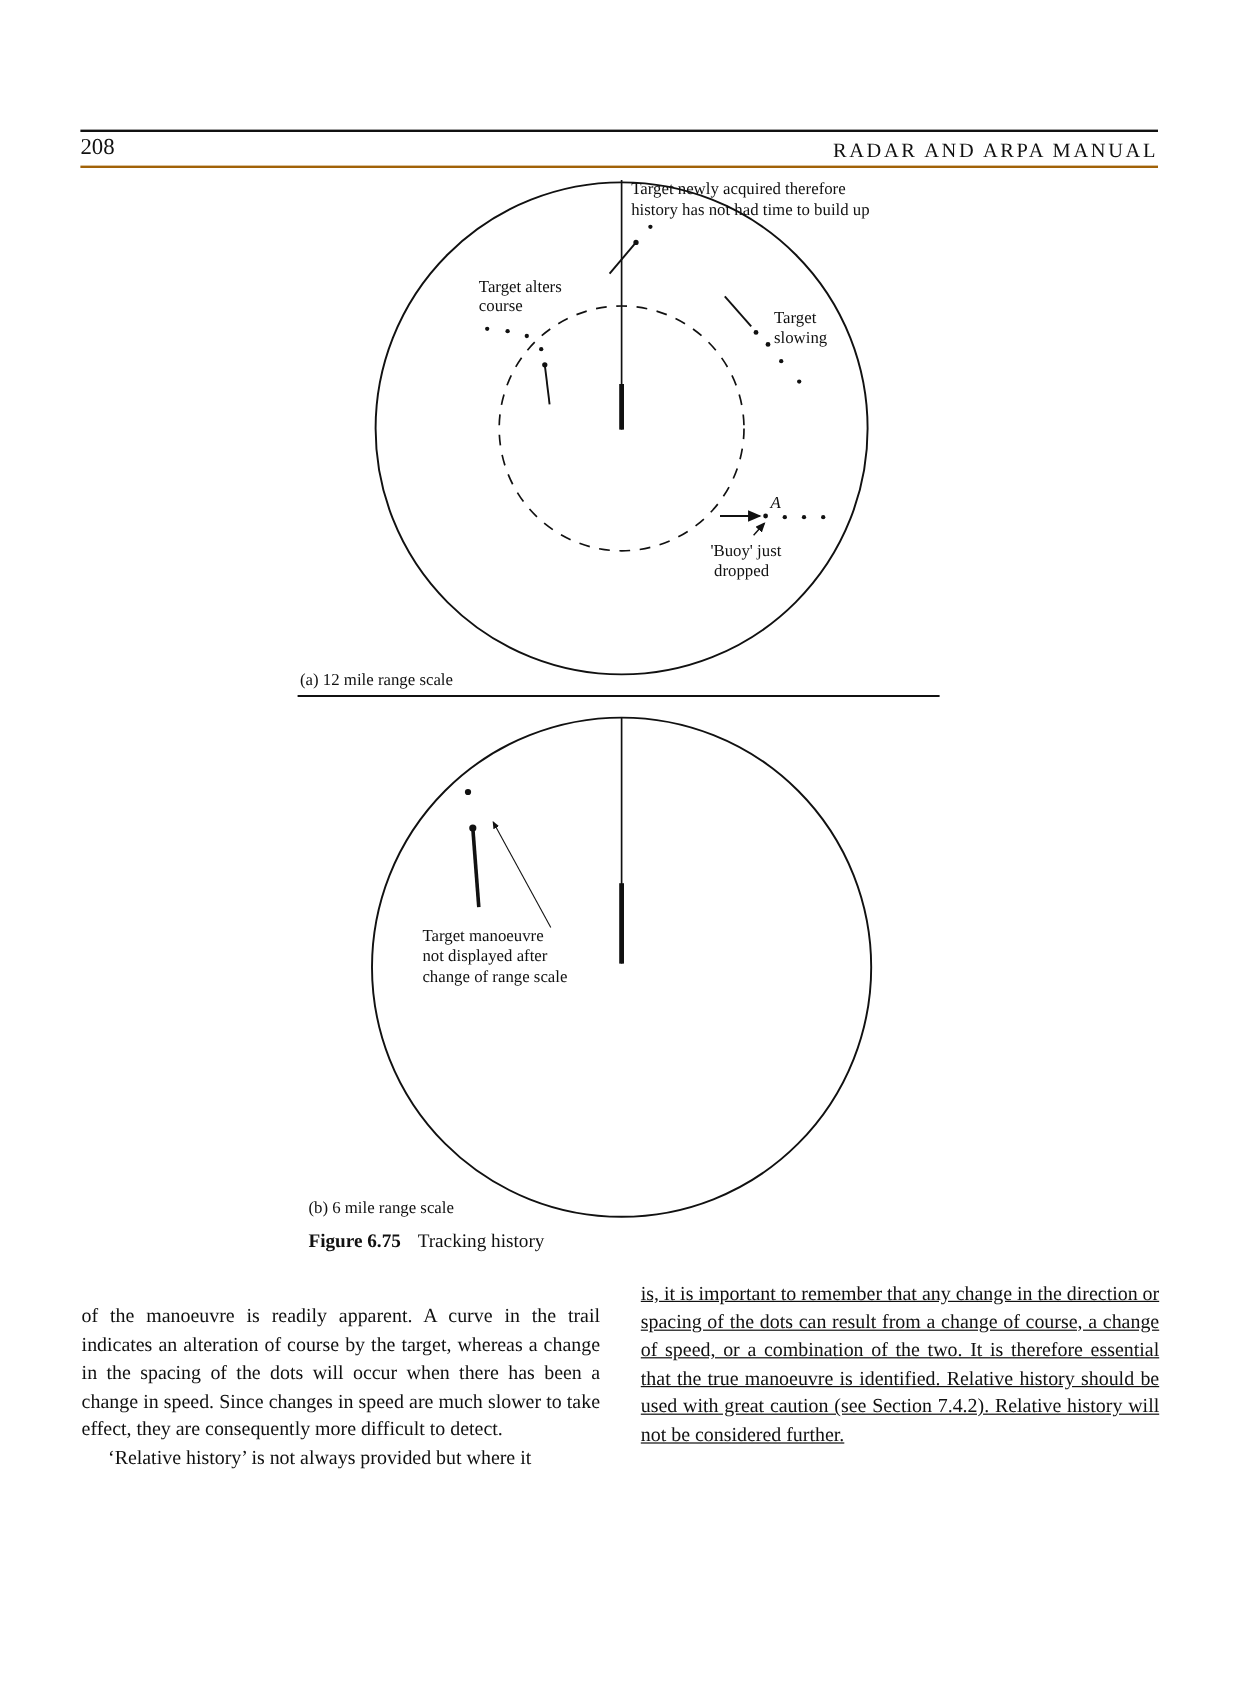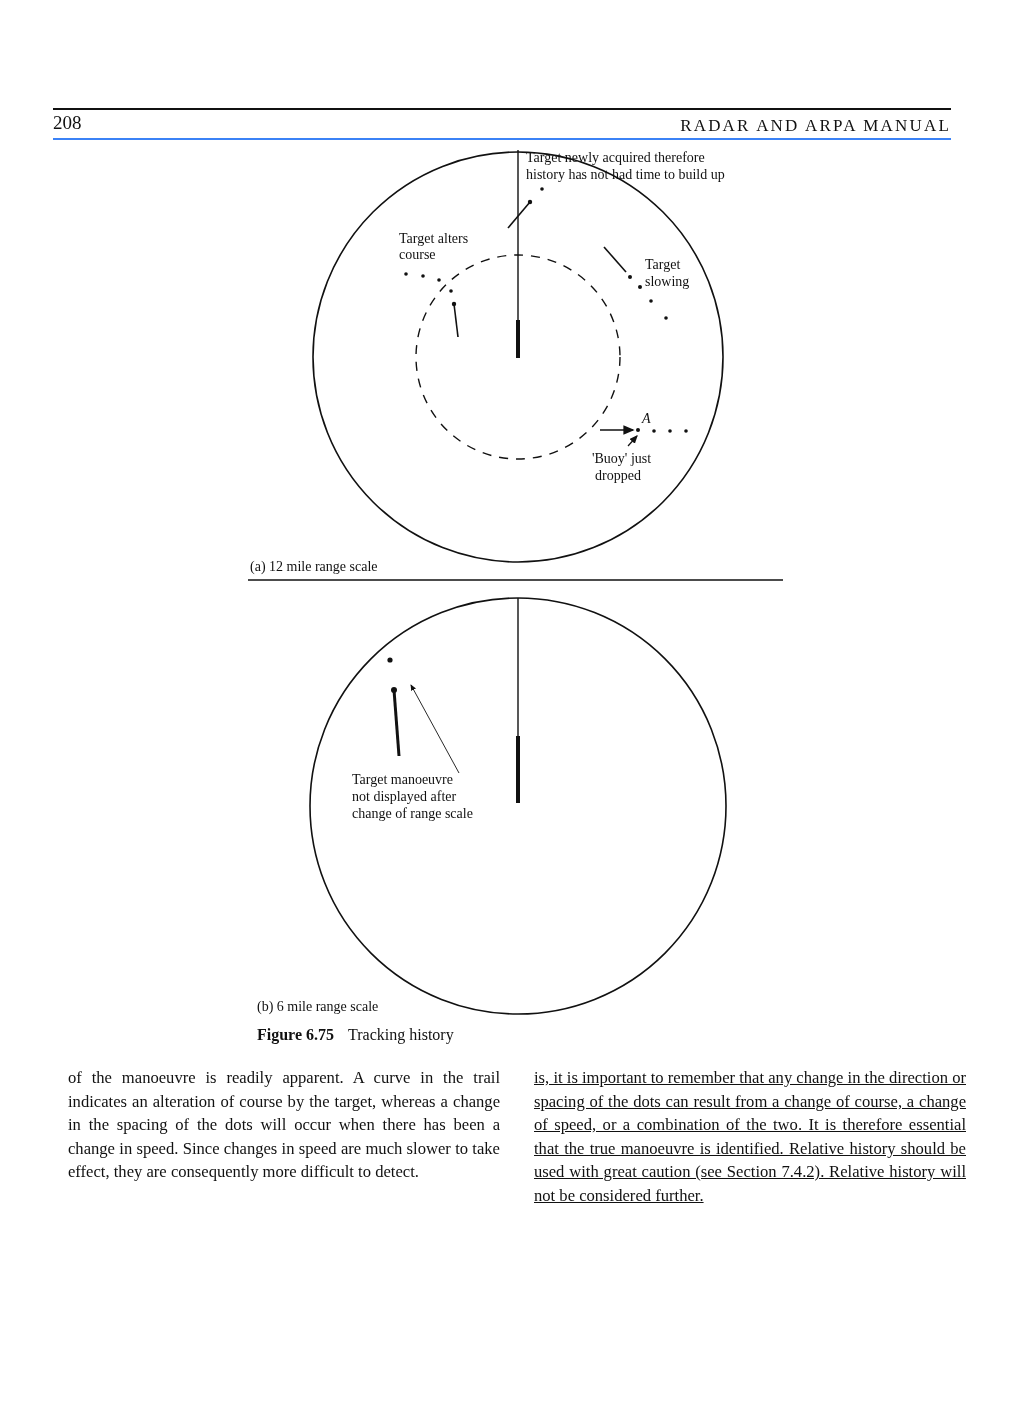--- a/index.html
+++ b/index.html
@@ -1,29 +1,29 @@
 <!DOCTYPE html>
 <html><head>
 <meta charset="utf-8">
 <style>
   html, body { margin: 0; padding: 0; background: #ffffff; }
   body { width: 1036px; height: 1415px; position: relative; overflow: hidden;
          font-family: "Liberation Serif", "DejaVu Serif", serif; color: #111; }
-  .header { position: absolute; left: 53px; top: 108px; width: 898px; height: 28px;
-            border-top: 2px solid #111; border-bottom: 2px solid #3b82f6; }
+  .header { position: absolute; left: 67px; top: 108px; width: 898px; height: 28px;
+            border-top: 2px solid #111; border-bottom: 2px solid #a16207; }
   .page-num { position: absolute; left: 0; top: 2px; font-size: 19px; }
   .running-title { position: absolute; right: 0; top: 6px; font-size: 17px;
                    letter-spacing: 2.2px; font-weight: normal; }
   .figure-svg { position: absolute; left: 0; top: 0; }
   .svg-text { font-family: "Liberation Serif", "DejaVu Serif", serif; font-size: 14px; fill: #111; }
   .caption { position: absolute; left: 257px; top: 1026px; font-size: 16px; }
   .caption .fig-label { font-weight: bold; margin-right: 14px; }
   .body-col { position: absolute; top: 1066px; width: 432px; font-size: 16.6px;
               line-height: 23.6px; text-align: justify; }
-  .col-left { left: 68px; }
+  .col-left { left: 68px; margin-top: 19px; }
   .col-right { left: 534px; text-decoration: underline; }
   .body-col p { margin: 0; }
   .body-col p.indent { text-indent: 22px; }
 </style>
 </head>
 <body>
 
 <div class="header">
   <span class="page-num">208</span>
   <span class="running-title">RADAR AND ARPA MANUAL</span>
@@ -95,17 +95,18 @@
     <text class="svg-text" x="257" y="1011">(b)  6 mile range scale</text>
   </g>
 </svg>
 
 <div class="caption">
   <span class="fig-label">Figure 6.75</span><span>Tracking history</span>
 </div>
 
 <div class="body-col col-left">
   <p>of the manoeuvre is readily apparent. A curve in the trail indicates an alteration of course by the target, whereas a change in the spacing of the dots will occur when there has been a change in speed. Since changes in speed are much slower to take effect, they are consequently more difficult to detect.</p>
+  <p class="indent">‘Relative history’ is not always provided but where it</p>
 </div>
 
 <div class="body-col col-right">
   <p>is, it is important to remember that any change in the direction or spacing of the dots can result from a change of course, a change of speed, or a combination of the two. It is therefore essential that the true manoeuvre is identified. Relative history should be used with great caution (see Section 7.4.2). Relative history will not be considered further.</p>
 </div>
 
 </body></html>

